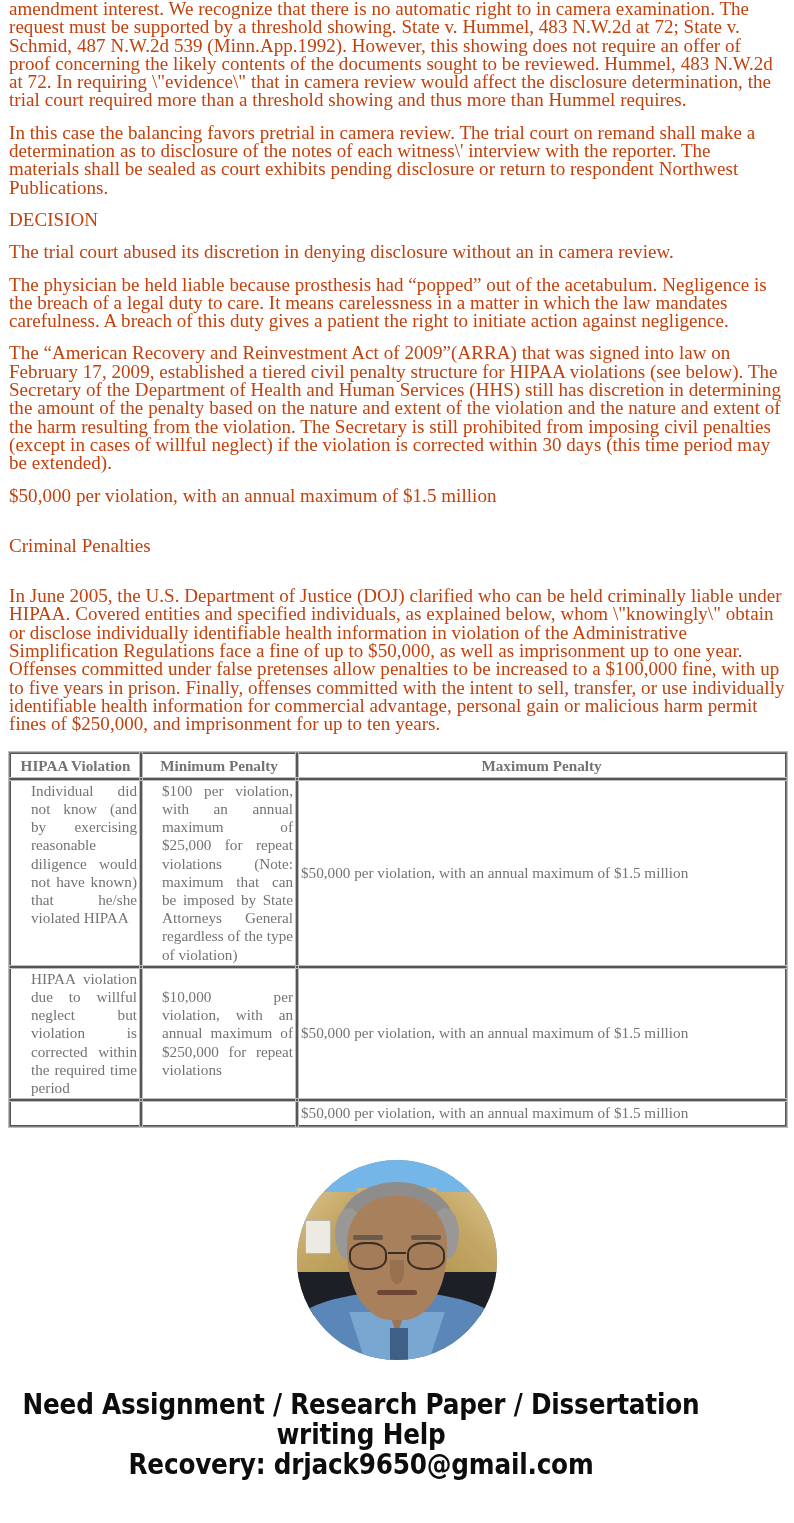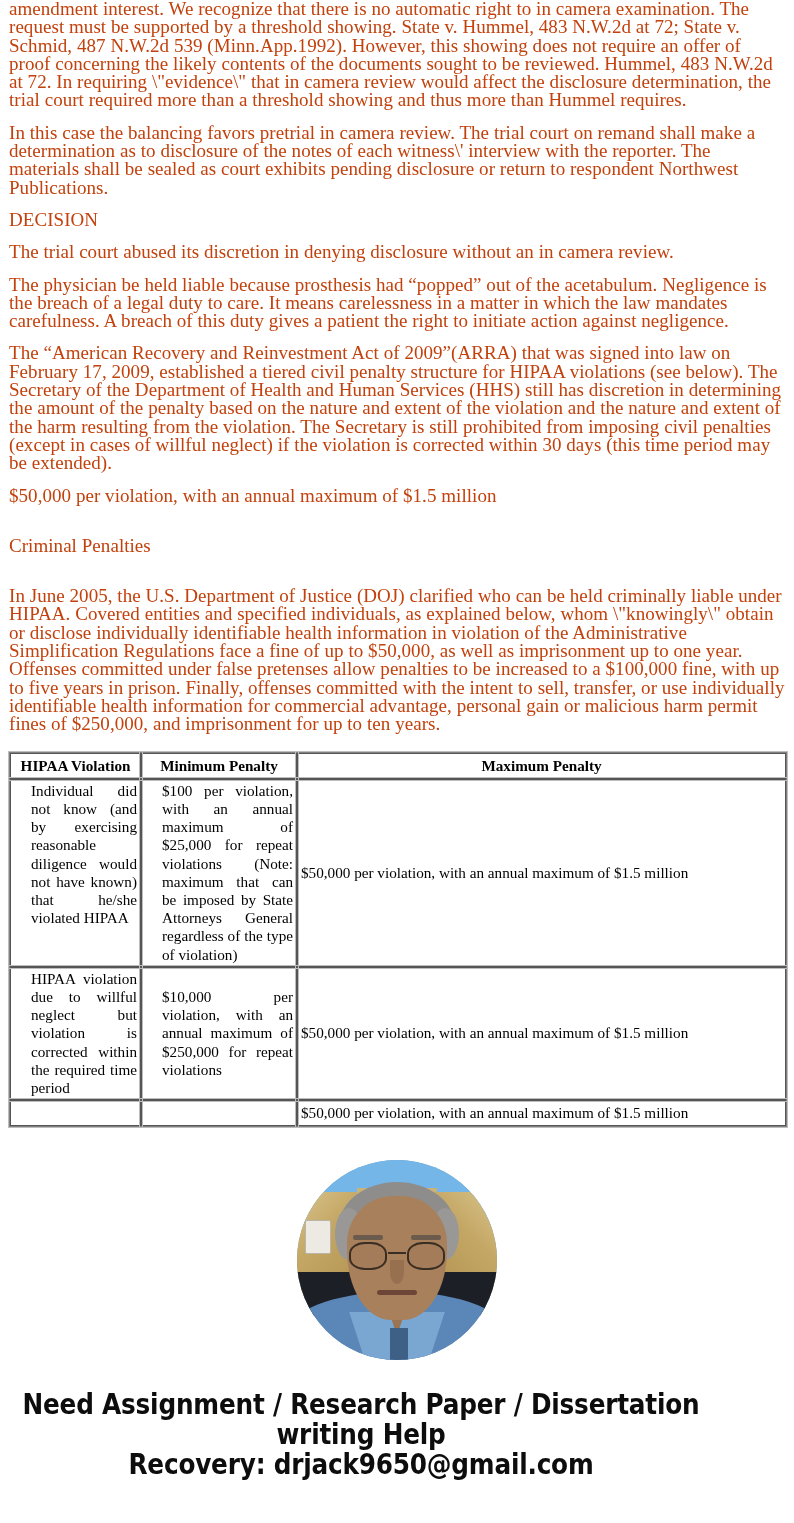--- a/index.html
+++ b/index.html
@@ -53,21 +53,21 @@
     background: #fff;
   }
   table.hipaa td, table.hipaa th {
     border: 1px solid #555555;
     outline: 1px solid #bdbdbd;
     outline-offset: 1px;
     padding: 2px 3px;
     font-size: 15.2px;
     line-height: 18.2px;
     vertical-align: middle;
-    color: #000000;
+    color: #737373;
     background: #ffffff;
   }
   table.hipaa th {
     font-weight: bold;
     text-align: center;
     padding: 3px 3px;
   }
   table.hipaa td.just {
     text-align: justify;
     text-align-last: left;

